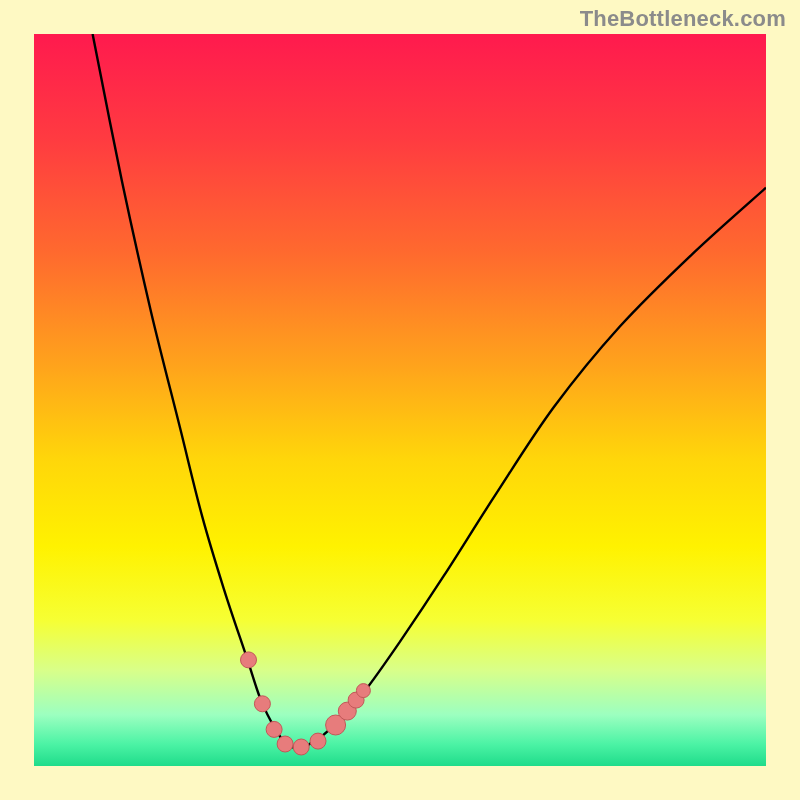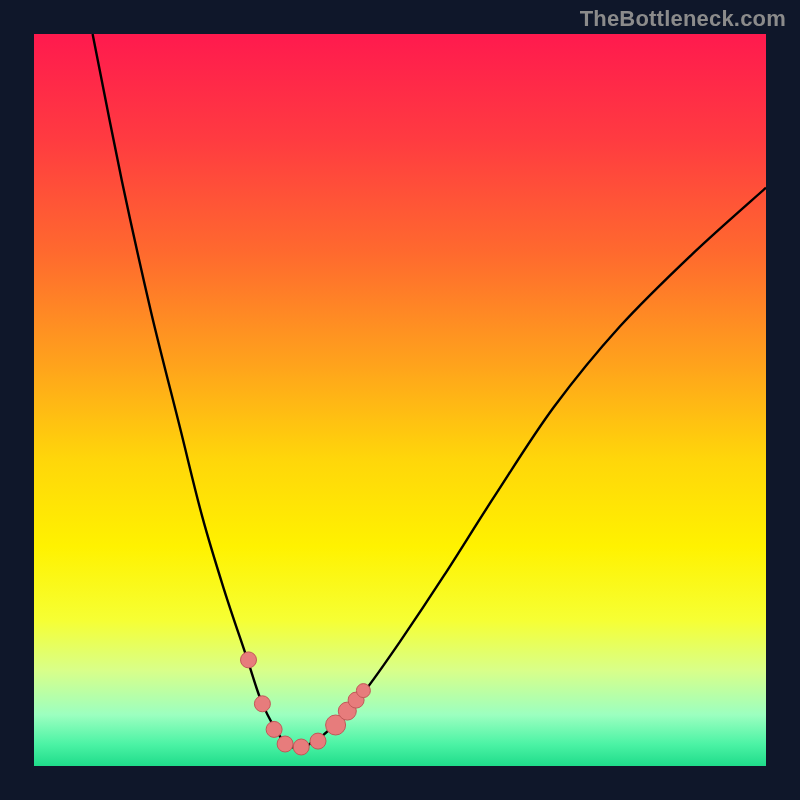--- a/index.html
+++ b/index.html
@@ -9,21 +9,21 @@
     height: 800px;
     background: #000;
     overflow: hidden;
   }
   .frame {
     position: absolute;
     left: 0;
     top: 0;
     width: 800px;
     height: 800px;
-    background: #0f172a;
+    background: #fef9c3;
   }
   .plot-area {
     position: absolute;
     left: 34px;
     top: 34px;
     width: 732px;
     height: 732px;
     overflow: hidden;
   }
   .gradient {

